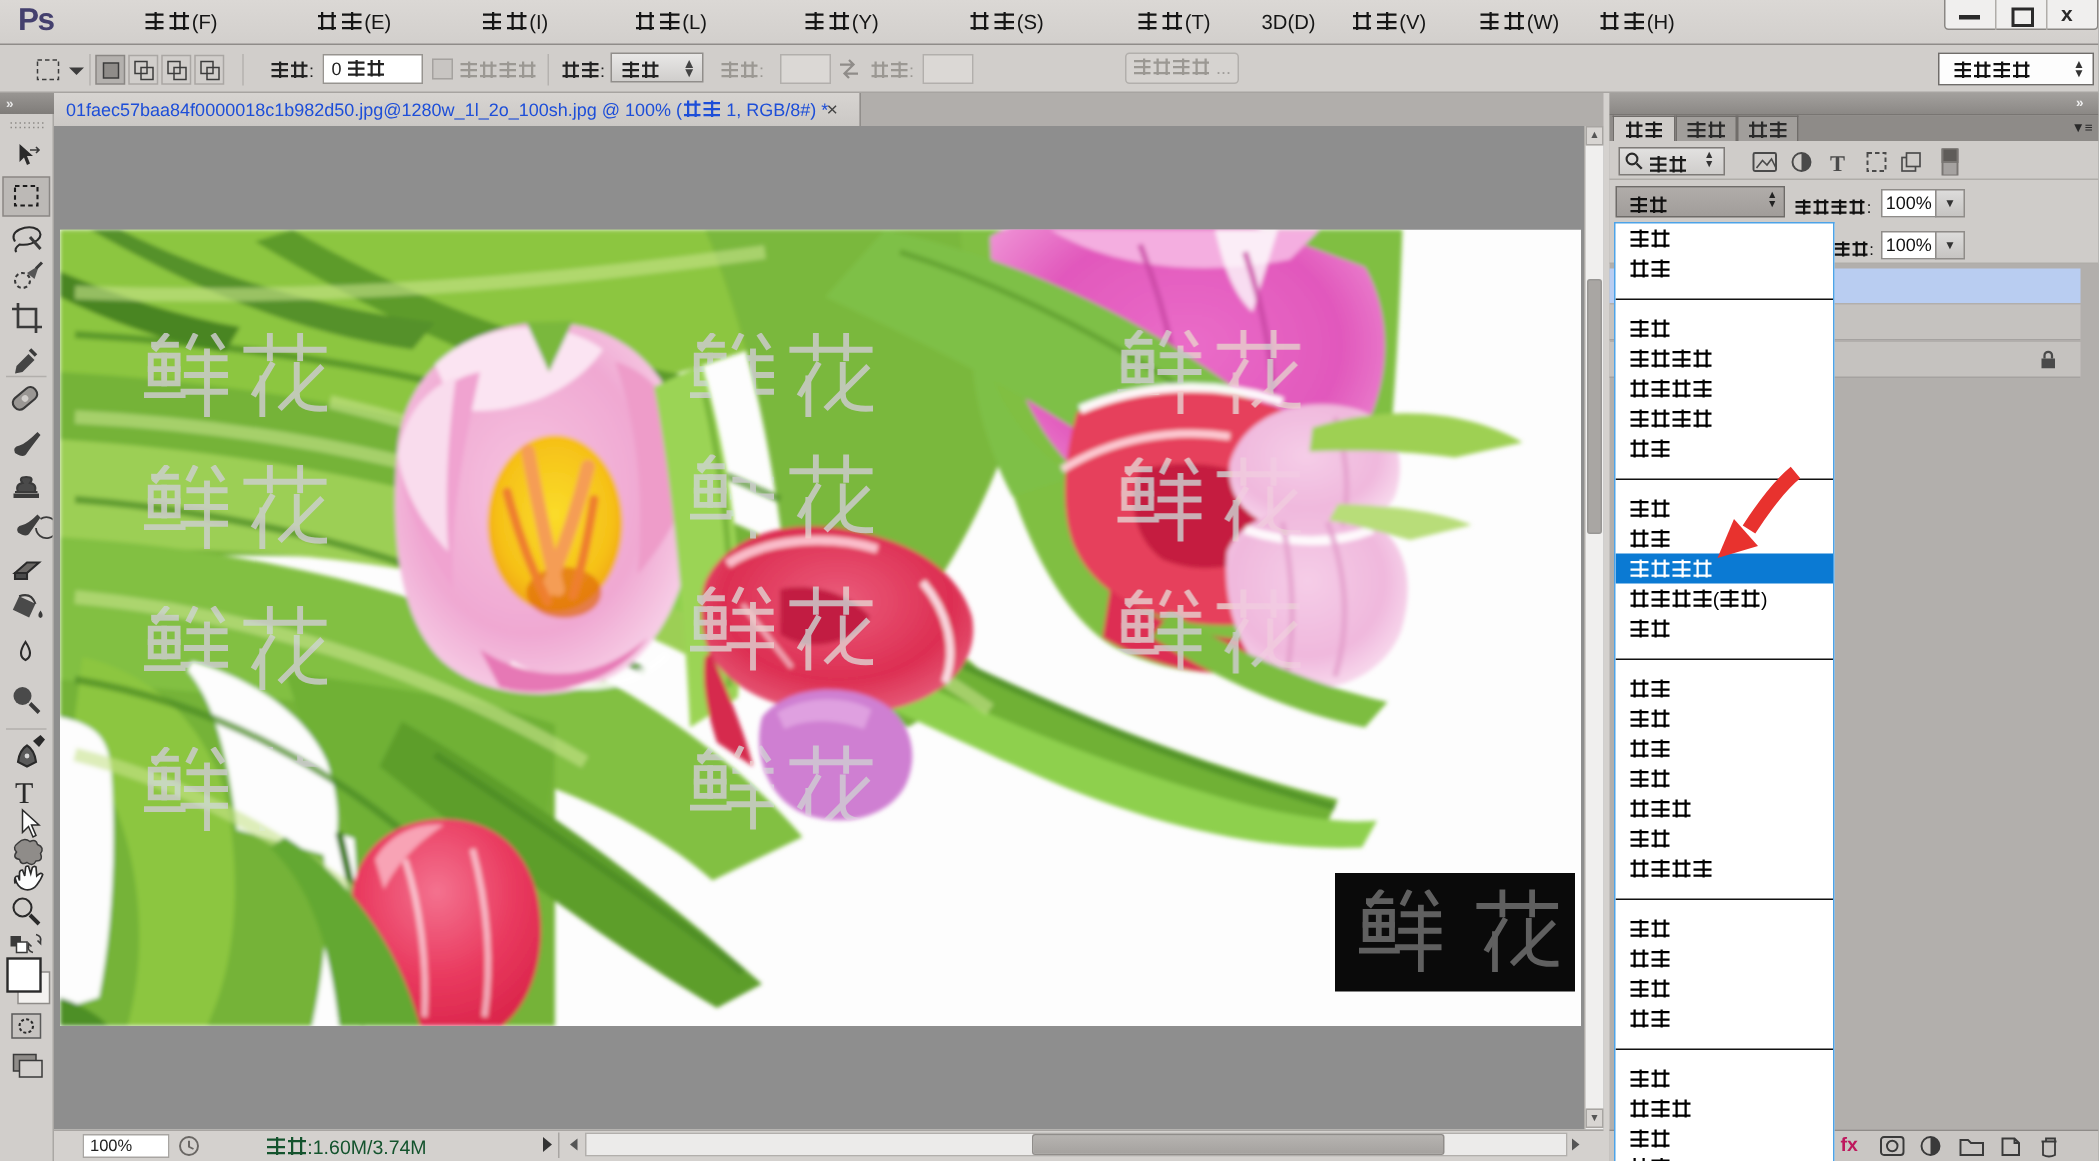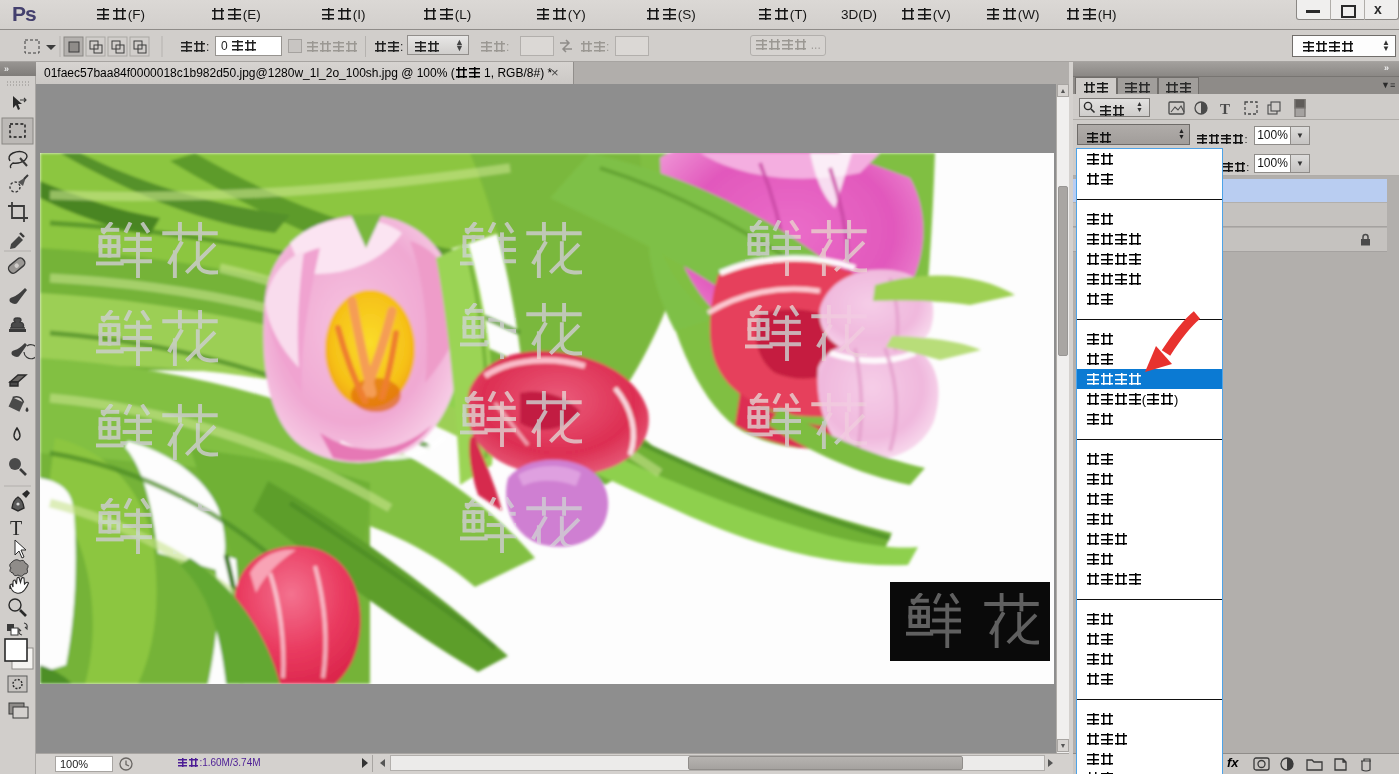--- a/index.html
+++ b/index.html
@@ -160,21 +160,21 @@
     <rect x="8" y="614" width="19" height="16" fill="#c6c3c0" stroke="#5a5a5a" stroke-width="1"></rect>
     <circle cx="17.5" cy="622" r="4.5" fill="none" stroke="#2a2a2a" stroke-dasharray="2 1.5"></circle>
 
     <rect x="9" y="641" width="15" height="11" fill="#8f8c89" stroke="#3a3a3a" stroke-width="1"></rect>
     <rect x="13" y="645" width="15" height="11" fill="#d4d1ce" stroke="#3a3a3a" stroke-width="1"></rect>
   </g>
 </svg>
 
 <div class="abs" style="left:36px;top:62px;width:1033px;height:22px;background:#b1aeab"></div>
 <div class="abs" style="left:36px;top:62px;width:538px;height:22px;background:linear-gradient(#d7d4d1,#cbc8c5);border-right:1px solid #918e8b;box-sizing:border-box"></div>
-<div class="abs" style="left:44px;top:66px;font-size:12px;color:#000000;white-space:nowrap">01faec57baa84f0000018c1b982d50.jpg@1280w_1l_2o_100sh.jpg @ 100% (<span class="hz v2" style="font-size:12px"></span><span class="hz" style="font-size:12px"></span> 1, RGB/8#) *</div>
+<div class="abs" style="left:44px;top:66px;font-size:12px;color:#1d4ed8;white-space:nowrap">01faec57baa84f0000018c1b982d50.jpg@1280w_1l_2o_100sh.jpg @ 100% (<span class="hz v2" style="font-size:12px"></span><span class="hz" style="font-size:12px"></span> 1, RGB/8#) *</div>
 <div class="abs" style="left:551px;top:65px;font-size:13px;color:#444">×</div>
 
 <div class="abs" style="left:36px;top:84px;width:1033px;height:669px;background:#8e8e8e"></div>
 <svg class="abs" style="left:40px;top:153px" width="1014" height="531" viewBox="0 0 1014 531">
 <defs>
   <radialGradient id="gpink" cx="45%" cy="45%" r="65%">
         <stop offset="0%" stop-color="#f6c3e0"></stop>
         <stop offset="60%" stop-color="#f0a8d2"></stop>
         <stop offset="100%" stop-color="#f9ddee"></stop>
       </radialGradient>
@@ -393,21 +393,21 @@
 <div class="abs" style="left:1057px;top:84px;width:12px;height:13px;background:#d8d5d2;border:1px solid #a8a5a2;box-sizing:border-box;text-align:center;font-size:7px;line-height:11px;color:#555">▲</div>
 <div class="abs" style="left:1057px;top:739px;width:12px;height:13px;background:#d8d5d2;border:1px solid #a8a5a2;box-sizing:border-box;text-align:center;font-size:7px;line-height:11px;color:#555">▼</div>
 <div class="abs" style="left:1058px;top:186px;width:10px;height:170px;background:#a9a6a3;border:1px solid #989694;border-radius:2px;box-sizing:border-box"></div>
 
 <div class="abs" style="left:36px;top:753px;width:1033px;height:21px;background:#d4d1ce;border-top:1px solid #a8a5a2;box-sizing:border-box"></div>
 <div class="abs" style="left:55px;top:756px;width:58px;height:16px;background:#fff;border:1px solid #a8a5a2;box-sizing:border-box;font-size:11px;color:#222;padding-left:4px;line-height:14px">100%</div>
 <svg class="abs" style="left:119px;top:757px" width="15" height="15">
     <circle cx="7" cy="7" r="6" fill="none" stroke="#6a6764" stroke-width="1.3"></circle>
     <path d="M7,3.5 V7.5 L10,9" stroke="#6a6764" fill="none" stroke-width="1.3"></path>
   </svg>
-<div class="abs" style="left:177px;top:757px;font-size:10px;color:#4c1d95;white-space:nowrap"><span class="hz"></span><span class="hz v2"></span>:1.60M/3.74M</div>
+<div class="abs" style="left:177px;top:757px;font-size:13px;color:#14532d;white-space:nowrap"><span class="hz"></span><span class="hz v2"></span>:1.60M/3.74M</div>
 <div class="abs" style="left:362px;top:758px;width:0;height:0;border-left:6px solid #333;border-top:5px solid transparent;border-bottom:5px solid transparent"></div>
 <div class="abs" style="left:372px;top:755px;width:1px;height:17px;background:#a8a5a2"></div>
 <div class="abs" style="left:380px;top:759px;width:0;height:0;border-right:5px solid #555;border-top:4px solid transparent;border-bottom:4px solid transparent"></div>
 <div class="abs" style="left:390px;top:755px;width:655px;height:16px;background:#eceBea;border:1px solid #b2afac;box-sizing:border-box"></div>
 <div class="abs" style="left:688px;top:756px;width:275px;height:14px;background:linear-gradient(#b6b3b0,#a5a29f);border:1px solid #908d8a;border-radius:2px;box-sizing:border-box"></div>
 <div class="abs" style="left:1048px;top:759px;width:0;height:0;border-left:5px solid #555;border-top:4px solid transparent;border-bottom:4px solid transparent"></div>
 
 <div class="abs" style="left:1073px;top:62px;width:326px;height:712px;background:#b2afac"></div>
 
 <div class="abs" style="left:1073px;top:62px;width:326px;height:15px;background:linear-gradient(#a3a09d,#8b8885);border-bottom:1px solid #787572;box-sizing:border-box"></div>
@@ -459,21 +459,21 @@
 
 <div class="abs" style="left:1073px;top:179px;width:314px;height:23px;background:#b9cdf1"></div>
 <div class="abs" style="left:1073px;top:203px;width:314px;height:24px;background:#c5c2bf;border-bottom:1px solid #a5a2a0;box-sizing:border-box"></div>
 <div class="abs" style="left:1073px;top:228px;width:314px;height:24px;background:#c5c2bf;border-bottom:1px solid #a5a2a0;box-sizing:border-box"></div>
 <svg class="abs" style="left:1358px;top:232px" width="15" height="15">
     <rect x="3" y="7" width="9" height="6.5" fill="#4a4a4a"></rect>
     <path d="M5,7 v-2 a2.5,2.5 0 0,1 5,0 v2" fill="none" stroke="#4a4a4a" stroke-width="1.5"></path>
   </svg>
 
 <div class="abs" style="left:1073px;top:753px;width:326px;height:21px;background:#c9c6c3;border-top:1px solid #8f8c89;box-sizing:border-box"></div>
-<div class="abs" style="left:1227px;top:755px;font-size:13px;font-style:italic;font-weight:bold;color:#000000">fx</div>
+<div class="abs" style="left:1227px;top:755px;font-size:13px;font-weight:bold;color:#be185d">fx</div>
 <svg class="abs" style="left:1253px;top:757px" width="120" height="15" viewBox="0 0 120 15">
   <g fill="none" stroke="#3a3a3a" stroke-width="1.3">
     <rect x="1" y="1" width="15" height="12" rx="2"></rect>
       <circle cx="8.5" cy="7" r="3.5"></circle>
     <circle cx="34" cy="7" r="6"></circle>
       <path d="M34,1 a6,6 0 0,1 0,12 z" fill="#3a3a3a" stroke="none"></path>
     <path d="M54,3 h5 l2,2 h8 v8 h-15 z"></path>
     <path d="M82,2 h8 l3,3 v8 h-11 z M90,2 v3 h3"></path>
     <path d="M108,4 h10 M109,4 v9 q4,2 8,0 v-9 M111,4 v-2 h6 v2" stroke-width="1.2"></path>
   </g>

